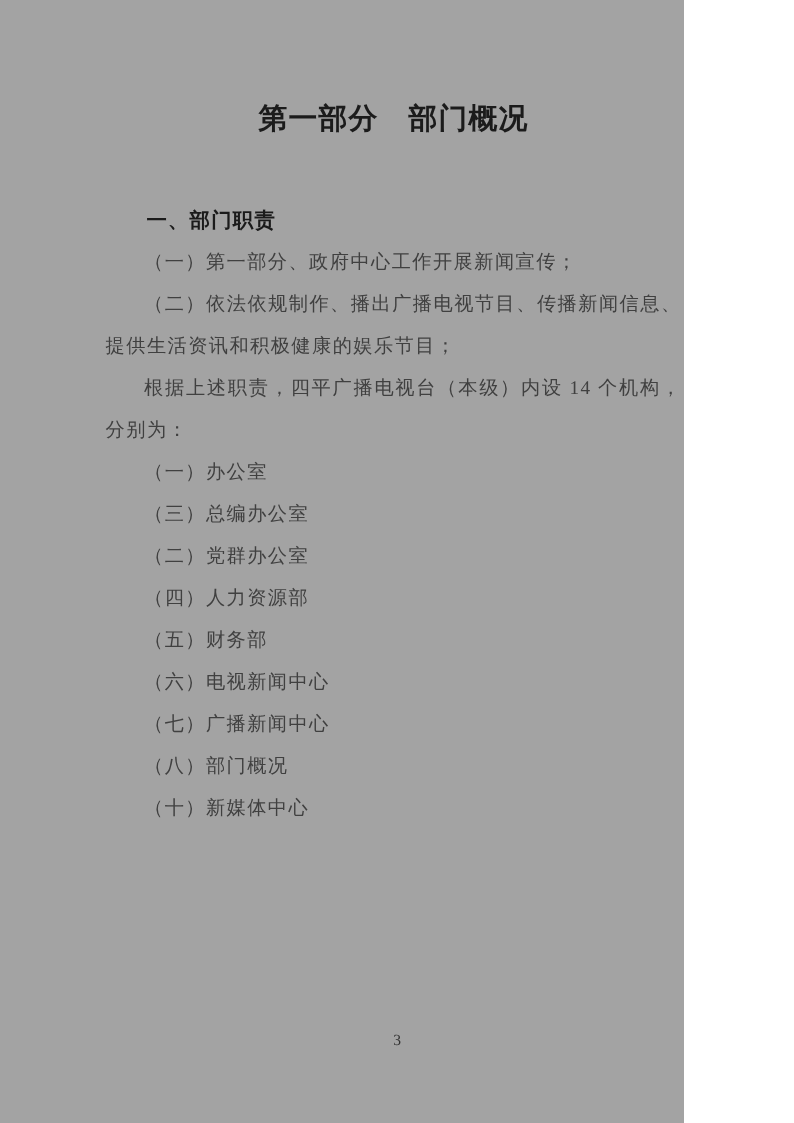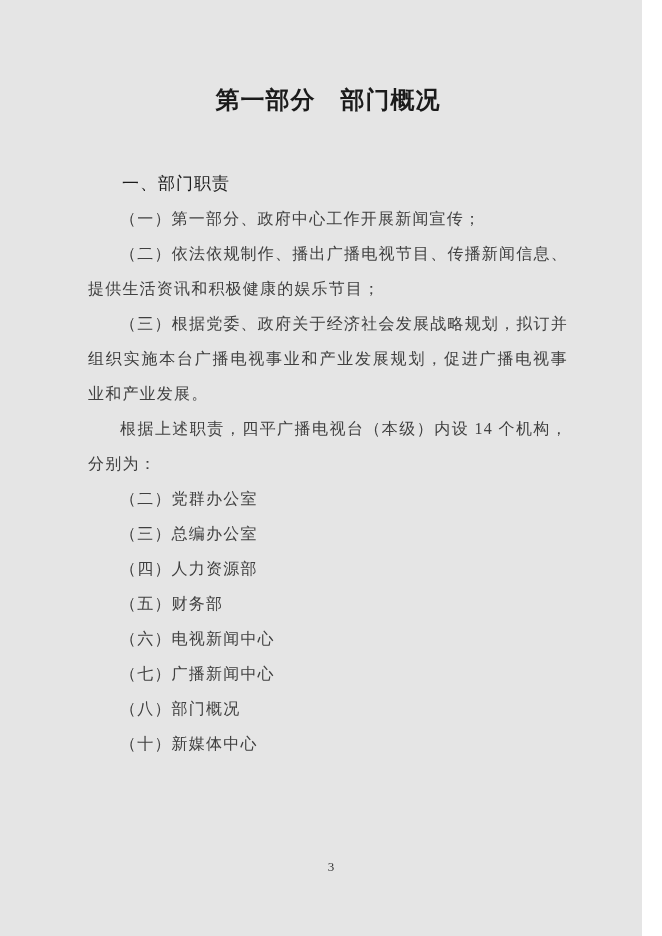--- a/index.html
+++ b/index.html
@@ -2,23 +2,23 @@
 <html><head>
 <meta charset="utf-8">
 <style>
   html, body {
     margin: 0;
     padding: 0;
     background: #ffffff;
   }
   .page {
     position: relative;
-    width: 642px;
+    width: 570px;
     height: 936px;
-    background: #e5e5e5;
+    background: #a3a3a3;
     overflow: hidden;
     font-family: "Liberation Serif", serif;
   }
   .content {
     position: absolute;
     left: 88px;
     top: 84px;
     width: 480px;
   }
   .doc-title {
@@ -33,21 +33,21 @@
   }
   .doc-text {
     font-size: 16px;
     line-height: 35px;
     color: #404040;
     letter-spacing: 1.2px;
     text-align: justify;
   }
   .section-heading {
     font-family: "Liberation Sans", sans-serif;
-    font-weight: 400;
+    font-weight: 700;
     font-size: 17px;
     line-height: 35px;
     color: #1b1b1b;
     letter-spacing: 1px;
     text-indent: 2em;
     text-align: left;
     margin: 0;
   }
   .doc-text p {
     margin: 0;
@@ -71,26 +71,26 @@
 <div class="page">
   <div class="content">
 
     <h1 class="doc-title">第一部分　部门概况</h1>
 
     <div class="doc-text">
 
       <h2 class="section-heading">一、部门职责</h2>
       <p>（一）第一部分、政府中心工作开展新闻宣传；</p>
       <p>（二）依法依规制作、播出广播电视节目、传播新闻信息、提供生活资讯和积极健康的娱乐节目；</p>
-      <p>（三）根据党委、政府关于经济社会发展战略规划，拟订并组织实施本台广播电视事业和产业发展规划，促进广播电视事业和产业发展。</p>
 
       <p>根据上述职责，四平广播电视台（本级）内设 14 个机构，分别为：</p>
 
+      <p>（一）办公室</p>
+      <p>（三）总编办公室</p>
       <p>（二）党群办公室</p>
-      <p>（三）总编办公室</p>
       <p>（四）人力资源部</p>
       <p>（五）财务部</p>
       <p>（六）电视新闻中心</p>
       <p>（七）广播新闻中心</p>
       <p>（八）部门概况</p>
       <p>（十）新媒体中心</p>
 
     </div>
   </div>
 

